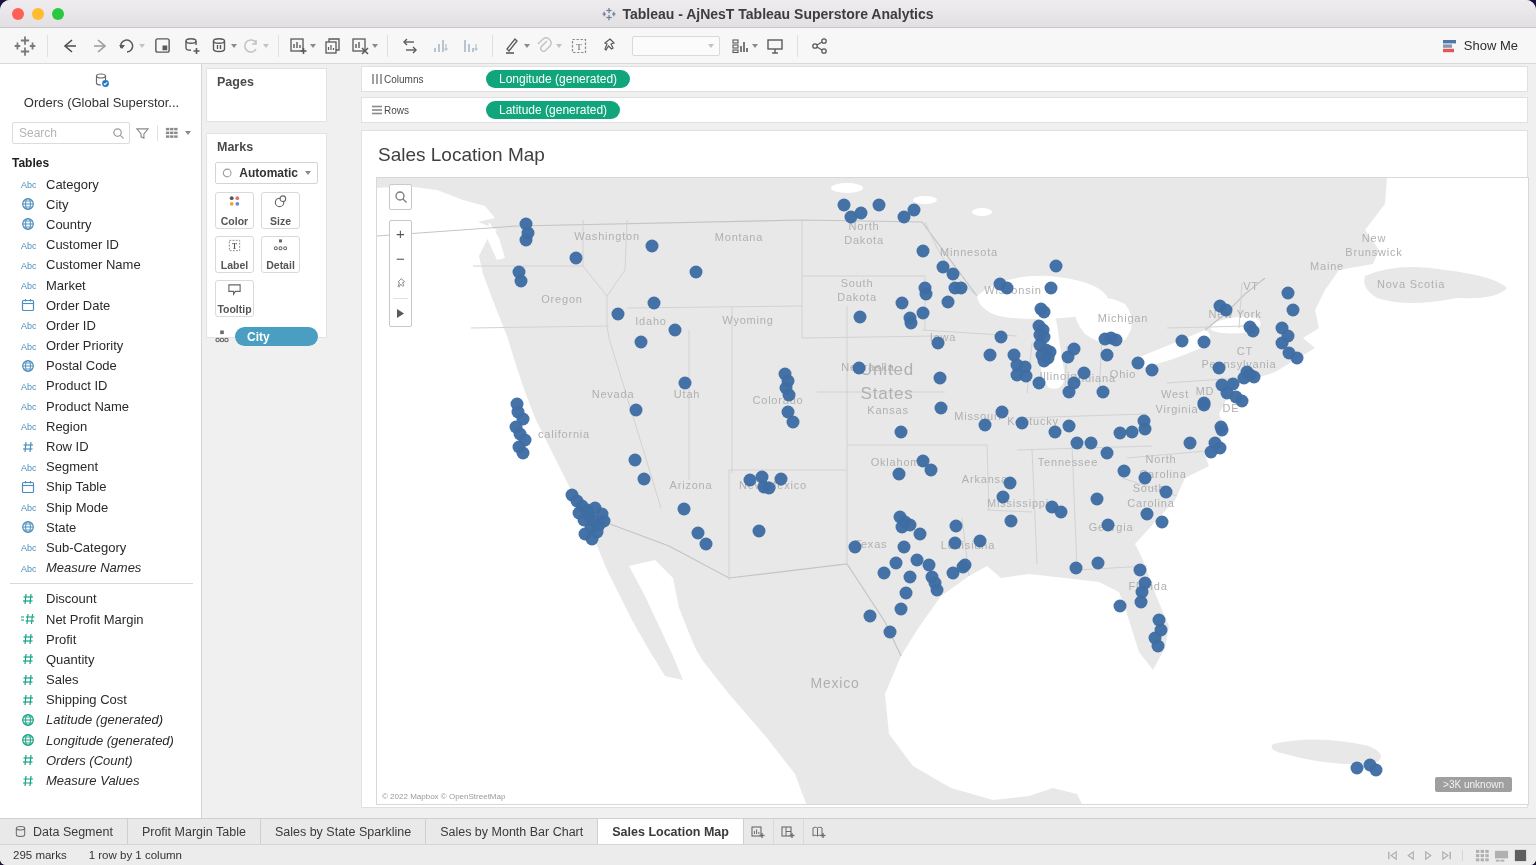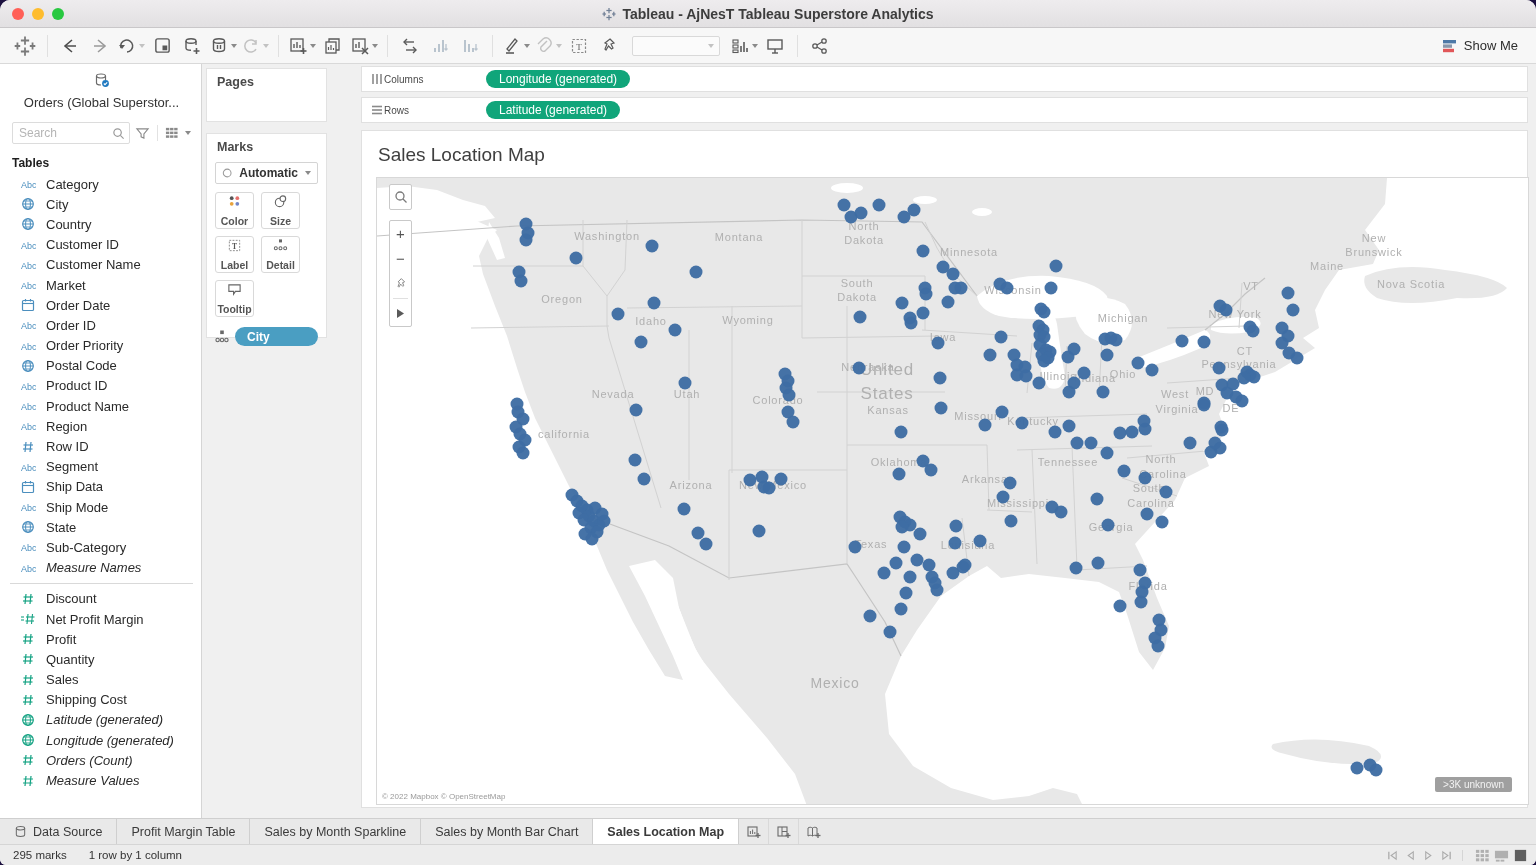--- a/index.html
+++ b/index.html
@@ -496,21 +496,21 @@
           </div>
           <div class="field-row">
             <span class="ficon">
               <svg width="16" height="16" viewBox="0 0 16 16">
                 <rect x="2.5" y="3.5" width="11" height="10" rx="1" fill="none" stroke="#4c8fbe" stroke-width="1.2"></rect>
                 <line x1="2.5" y1="6.5" x2="13.5" y2="6.5" stroke="#4c8fbe" stroke-width="1.1"></line>
                 <line x1="5.5" y1="2" x2="5.5" y2="4.5" stroke="#4c8fbe" stroke-width="1.2"></line>
                 <line x1="10.5" y1="2" x2="10.5" y2="4.5" stroke="#4c8fbe" stroke-width="1.2"></line>
               </svg>
             </span>
-            <span class="flabel">Ship Data</span>
+            <span class="flabel">Ship Table</span>
           </div>
           <div class="field-row">
             <span class="ficon">
               <svg width="16" height="16" viewBox="0 0 16 16">
                 <text x="1" y="11.5" font-size="9" font-style="normal" fill="#4c8fbe" font-family="Liberation Sans, sans-serif">Abc</text>
               </svg>
             </span>
             <span class="flabel">Ship Mode</span>
           </div>
           <div class="field-row">
@@ -1126,27 +1126,27 @@
       </div>
     </div>
   </div>
 
   <div class="tabsbar" id="tabsbar">
       <div class="sheet-tab">
         <svg width="13" height="13" viewBox="0 0 14 14">
           <ellipse cx="7" cy="3.5" rx="4.5" ry="1.8" fill="none" stroke="#6a6a6a" stroke-width="1.1"></ellipse>
           <path d="M2.5 3.5 V10.5 C2.5 11.6 4.6 12.3 7 12.3 C9.4 12.3 11.5 11.6 11.5 10.5 V3.5" fill="none" stroke="#6a6a6a" stroke-width="1.1"></path>
         </svg>
-        <span>Data Source</span>
+        <span>Data Segment</span>
       </div>
       <div class="sheet-tab">
         <span>Profit Margin Table</span>
       </div>
       <div class="sheet-tab">
-        <span>Sales by Month Sparkline</span>
+        <span>Sales by State Sparkline</span>
       </div>
       <div class="sheet-tab">
         <span>Sales by Month Bar Chart</span>
       </div>
       <div class="sheet-tab active">
         <span>Sales Location Map</span>
       </div>
       <div class="newtab-btn">
         <svg width="16" height="16" viewBox="0 0 16 16">
           <rect x="2" y="3" width="9" height="9" fill="none" stroke="#6a6a6a" stroke-width="1.1"></rect>

